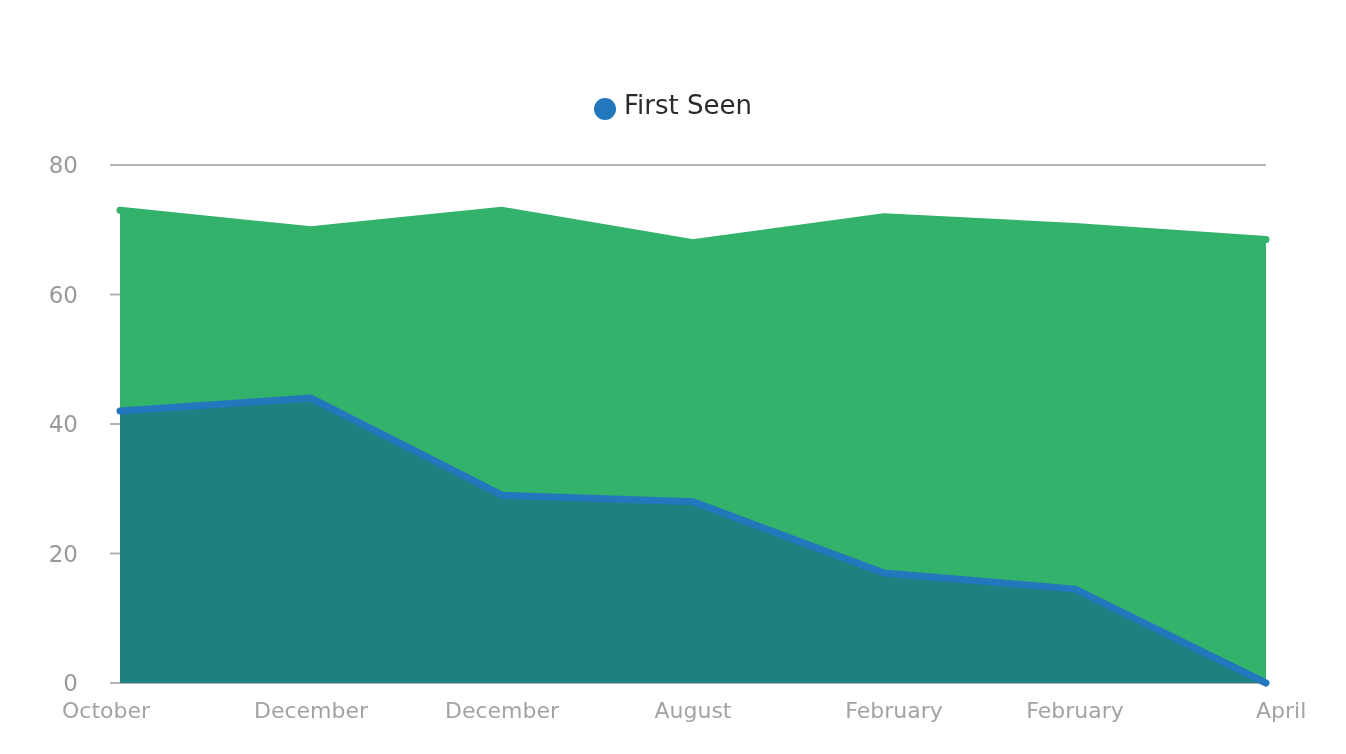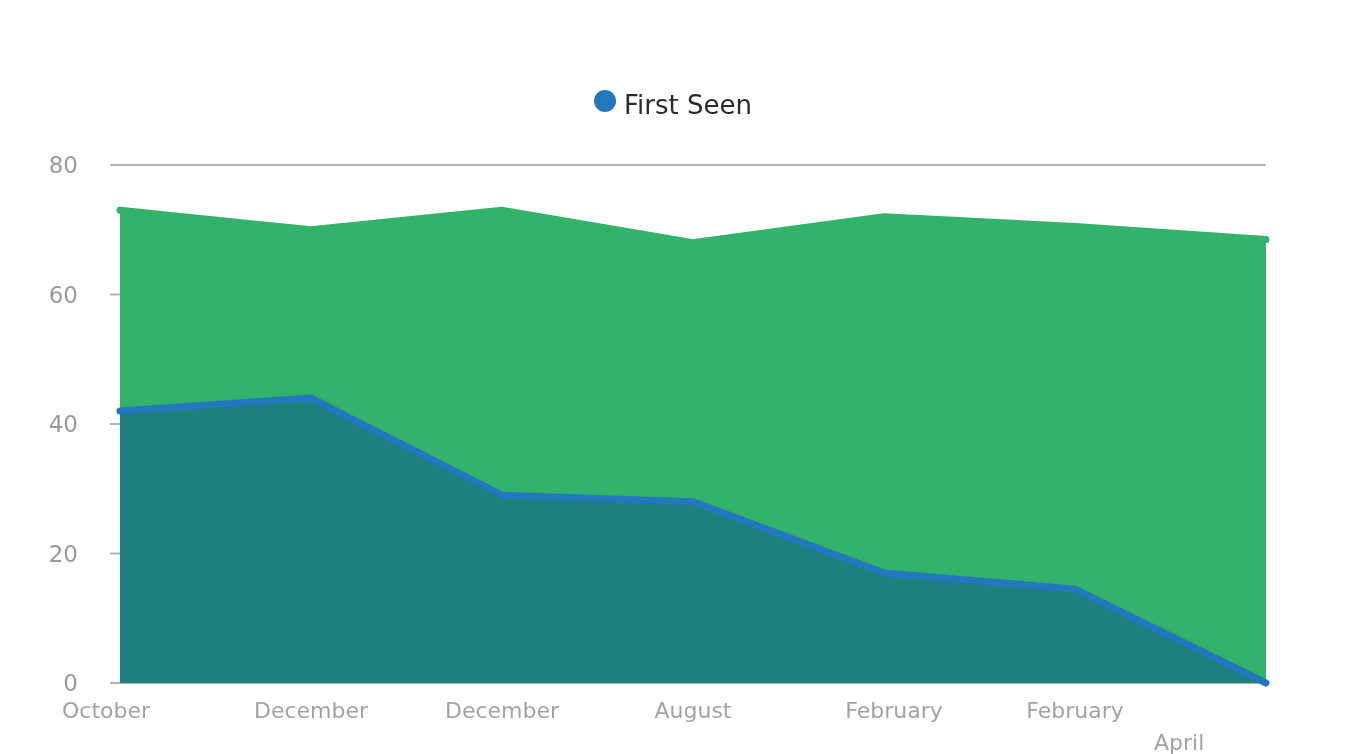--- a/index.html
+++ b/index.html
@@ -35,21 +35,21 @@
     left: 0;
     top: 90px;
     width: 1346px;
     display: flex;
     justify-content: center;
     align-items: center;
     gap: 30px;
   }
   .legend-item {
     display: flex;
-    align-items: flex-start;
+    align-items: flex-end;
     gap: 8px;
   }
   .legend-dot {
     width: 22px;
     height: 22px;
     border-radius: 50%;
     flex: 0 0 auto;
   }
   .legend-label {
     font-size: 26px;
@@ -117,16 +117,16 @@
       <div class="y-tick-label" style="top: 553.5px;">20</div>
       <div class="y-tick-label" style="top: 424px;">40</div>
       <div class="y-tick-label" style="top: 294.5px;">60</div>
       <div class="y-tick-label" style="top: 165px;">80</div>
       <div class="x-tick-label" style="left: 62px; transform: none;">October</div>
       <div class="x-tick-label" style="left: 311px;">December</div>
       <div class="x-tick-label" style="left: 502px;">December</div>
       <div class="x-tick-label" style="left: 693px;">August</div>
       <div class="x-tick-label" style="left: 884px; margin-left: 10px;">February</div>
       <div class="x-tick-label" style="left: 1075px;">February</div>
-      <div class="x-tick-label" style="left: 1154px; transform: none; margin-top: 32px;">April</div>
+      <div class="x-tick-label" style="left: 1256px; transform: none;">April</div>
     </div>
 
 </div>
 
 </body></html>

